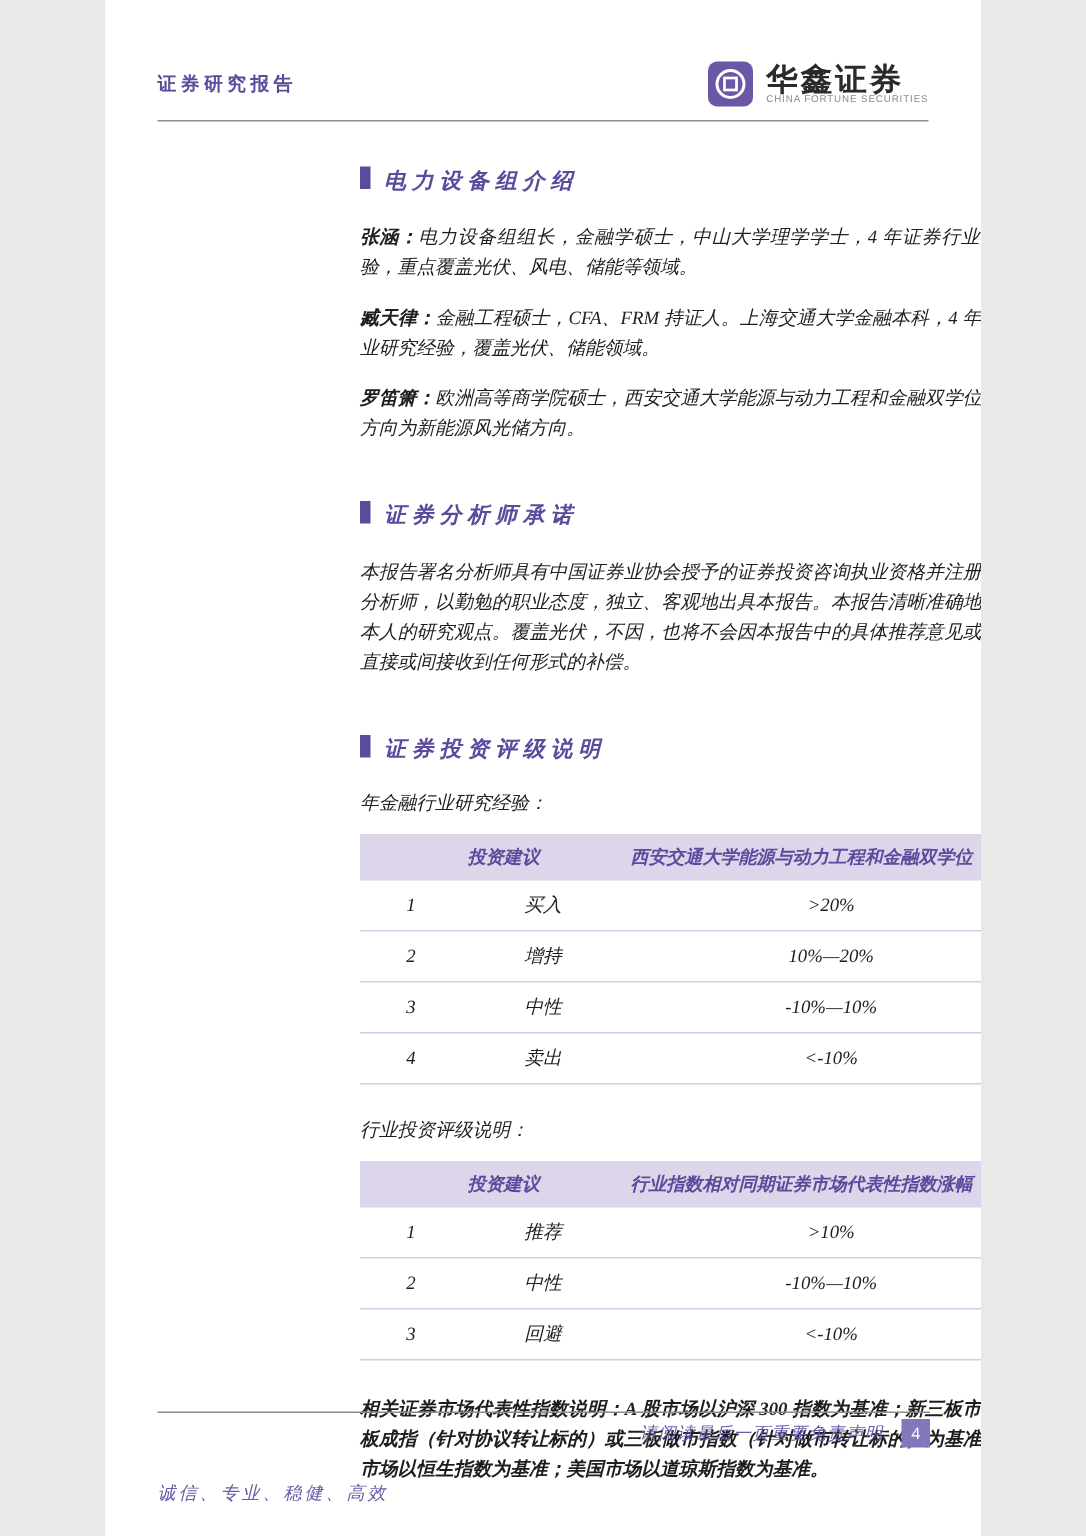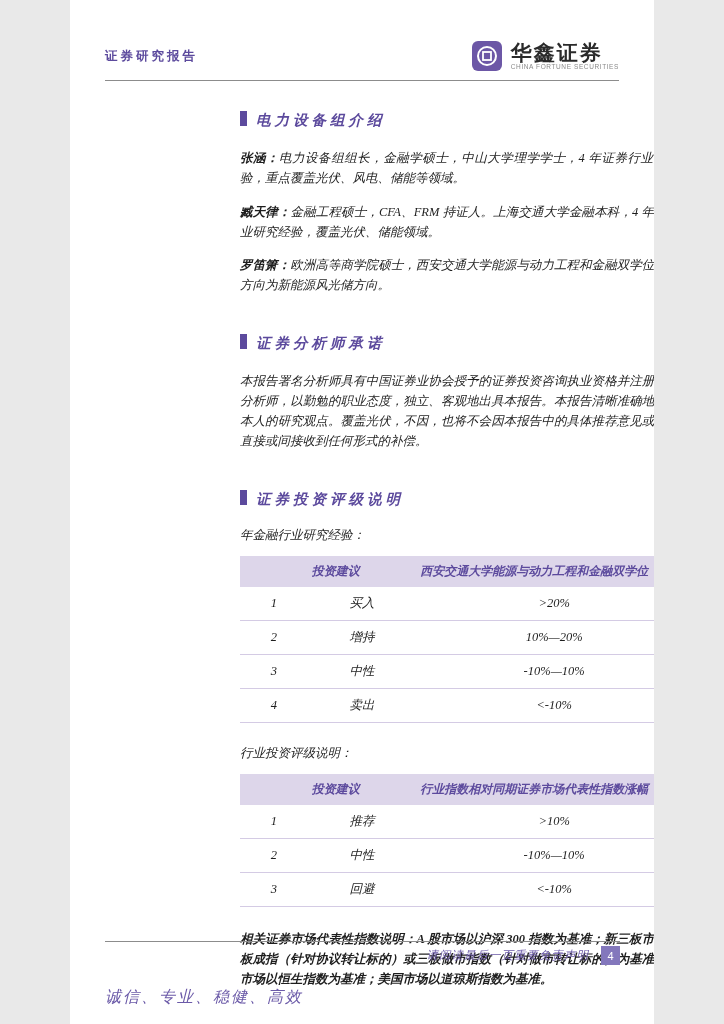--- a/index.html
+++ b/index.html
@@ -50,21 +50,21 @@
     color:var(--ink);
   }
   
   .footer{position:absolute;left:35px;right:34px;top:941px;border-top:1px solid var(--rule);}
   .footer-row{display:flex;justify-content:flex-end;align-items:center;gap:12px;padding-top:4px;}
   .notice{color:var(--purple-soft);font-size:11.5px;letter-spacing:1px;font-style:italic;}
   .page-badge{
     width:19px;height:19px;background:var(--badge);color:#fff;font-size:11px;
     display:flex;align-items:center;justify-content:center;font-family:"Liberation Sans",sans-serif;
   }
-  .motto{margin-top:22px;color:var(--purple-soft);font-size:16px;letter-spacing:2px;font-style:italic;}
+  .motto{margin-top:22px;color:var(--purple-soft);font-size:12px;letter-spacing:2px;font-style:italic;}
 </style>
 </head>
 <body>
 
 <div class="page">
 
   <div class="header">
     <span class="report-type">证券研究报告</span>
     <div class="brand">
       <svg class="logo-mark" viewBox="0 0 32 32" xmlns="http://www.w3.org/2000/svg">

